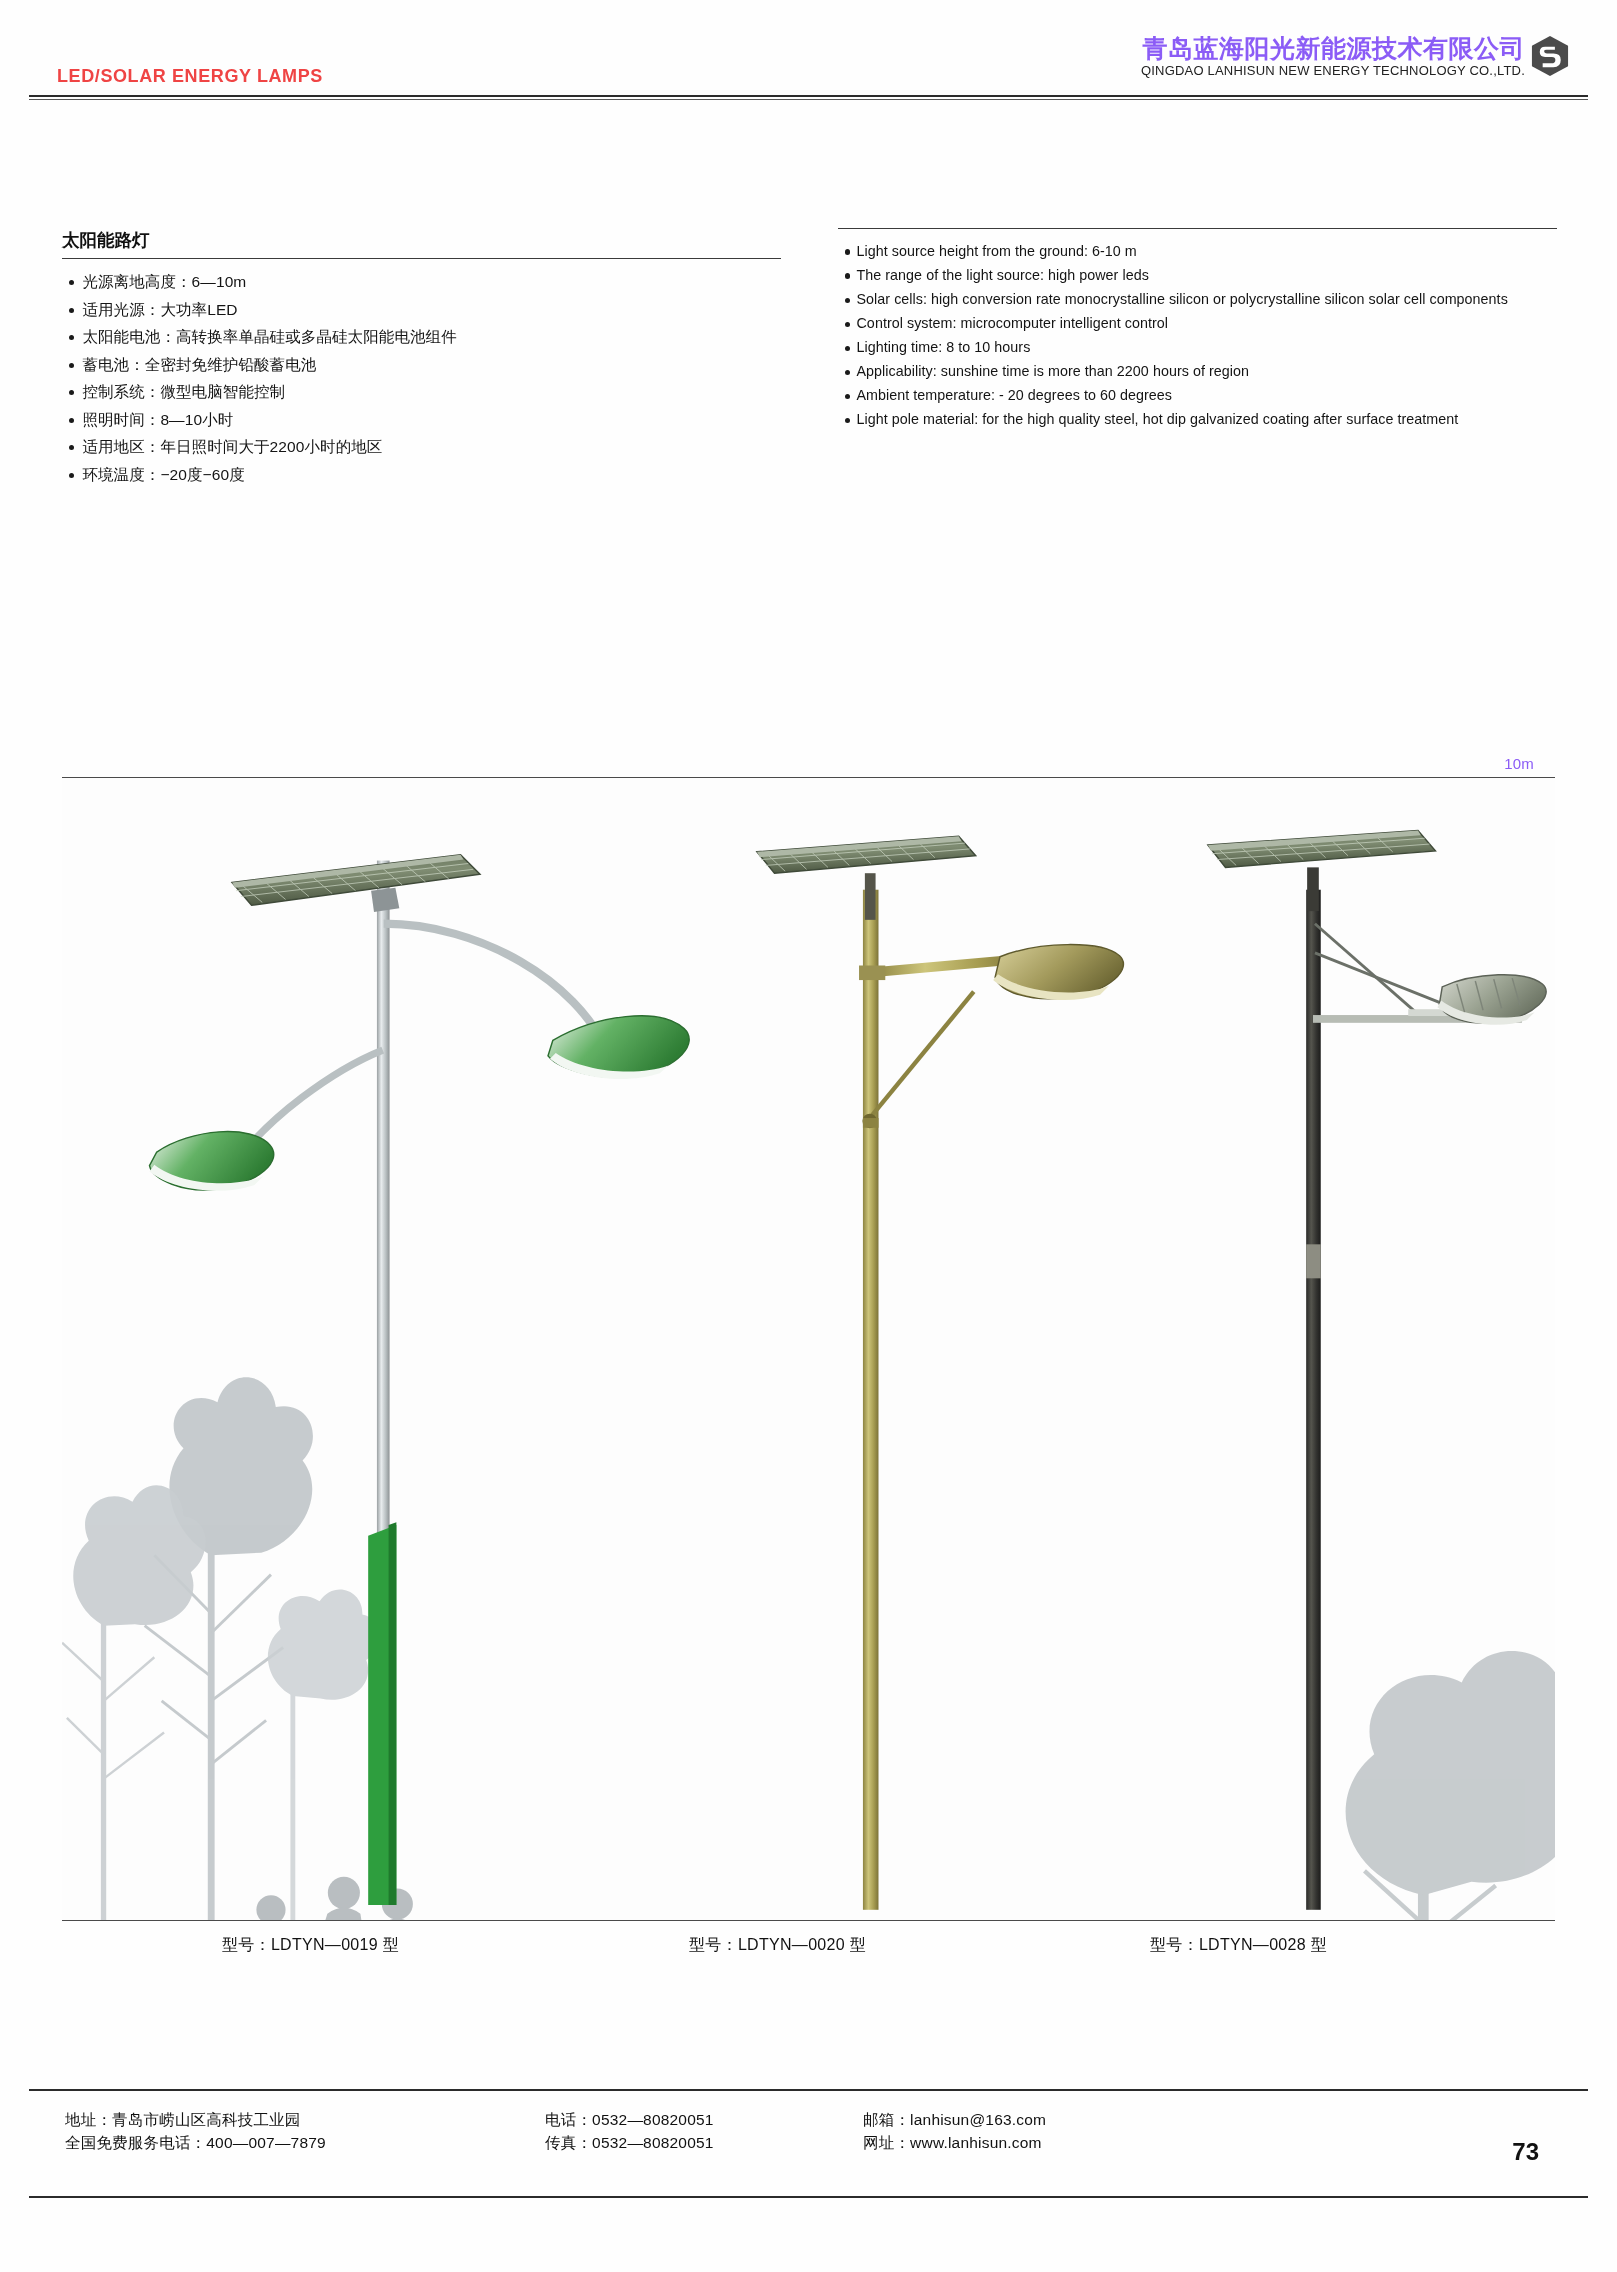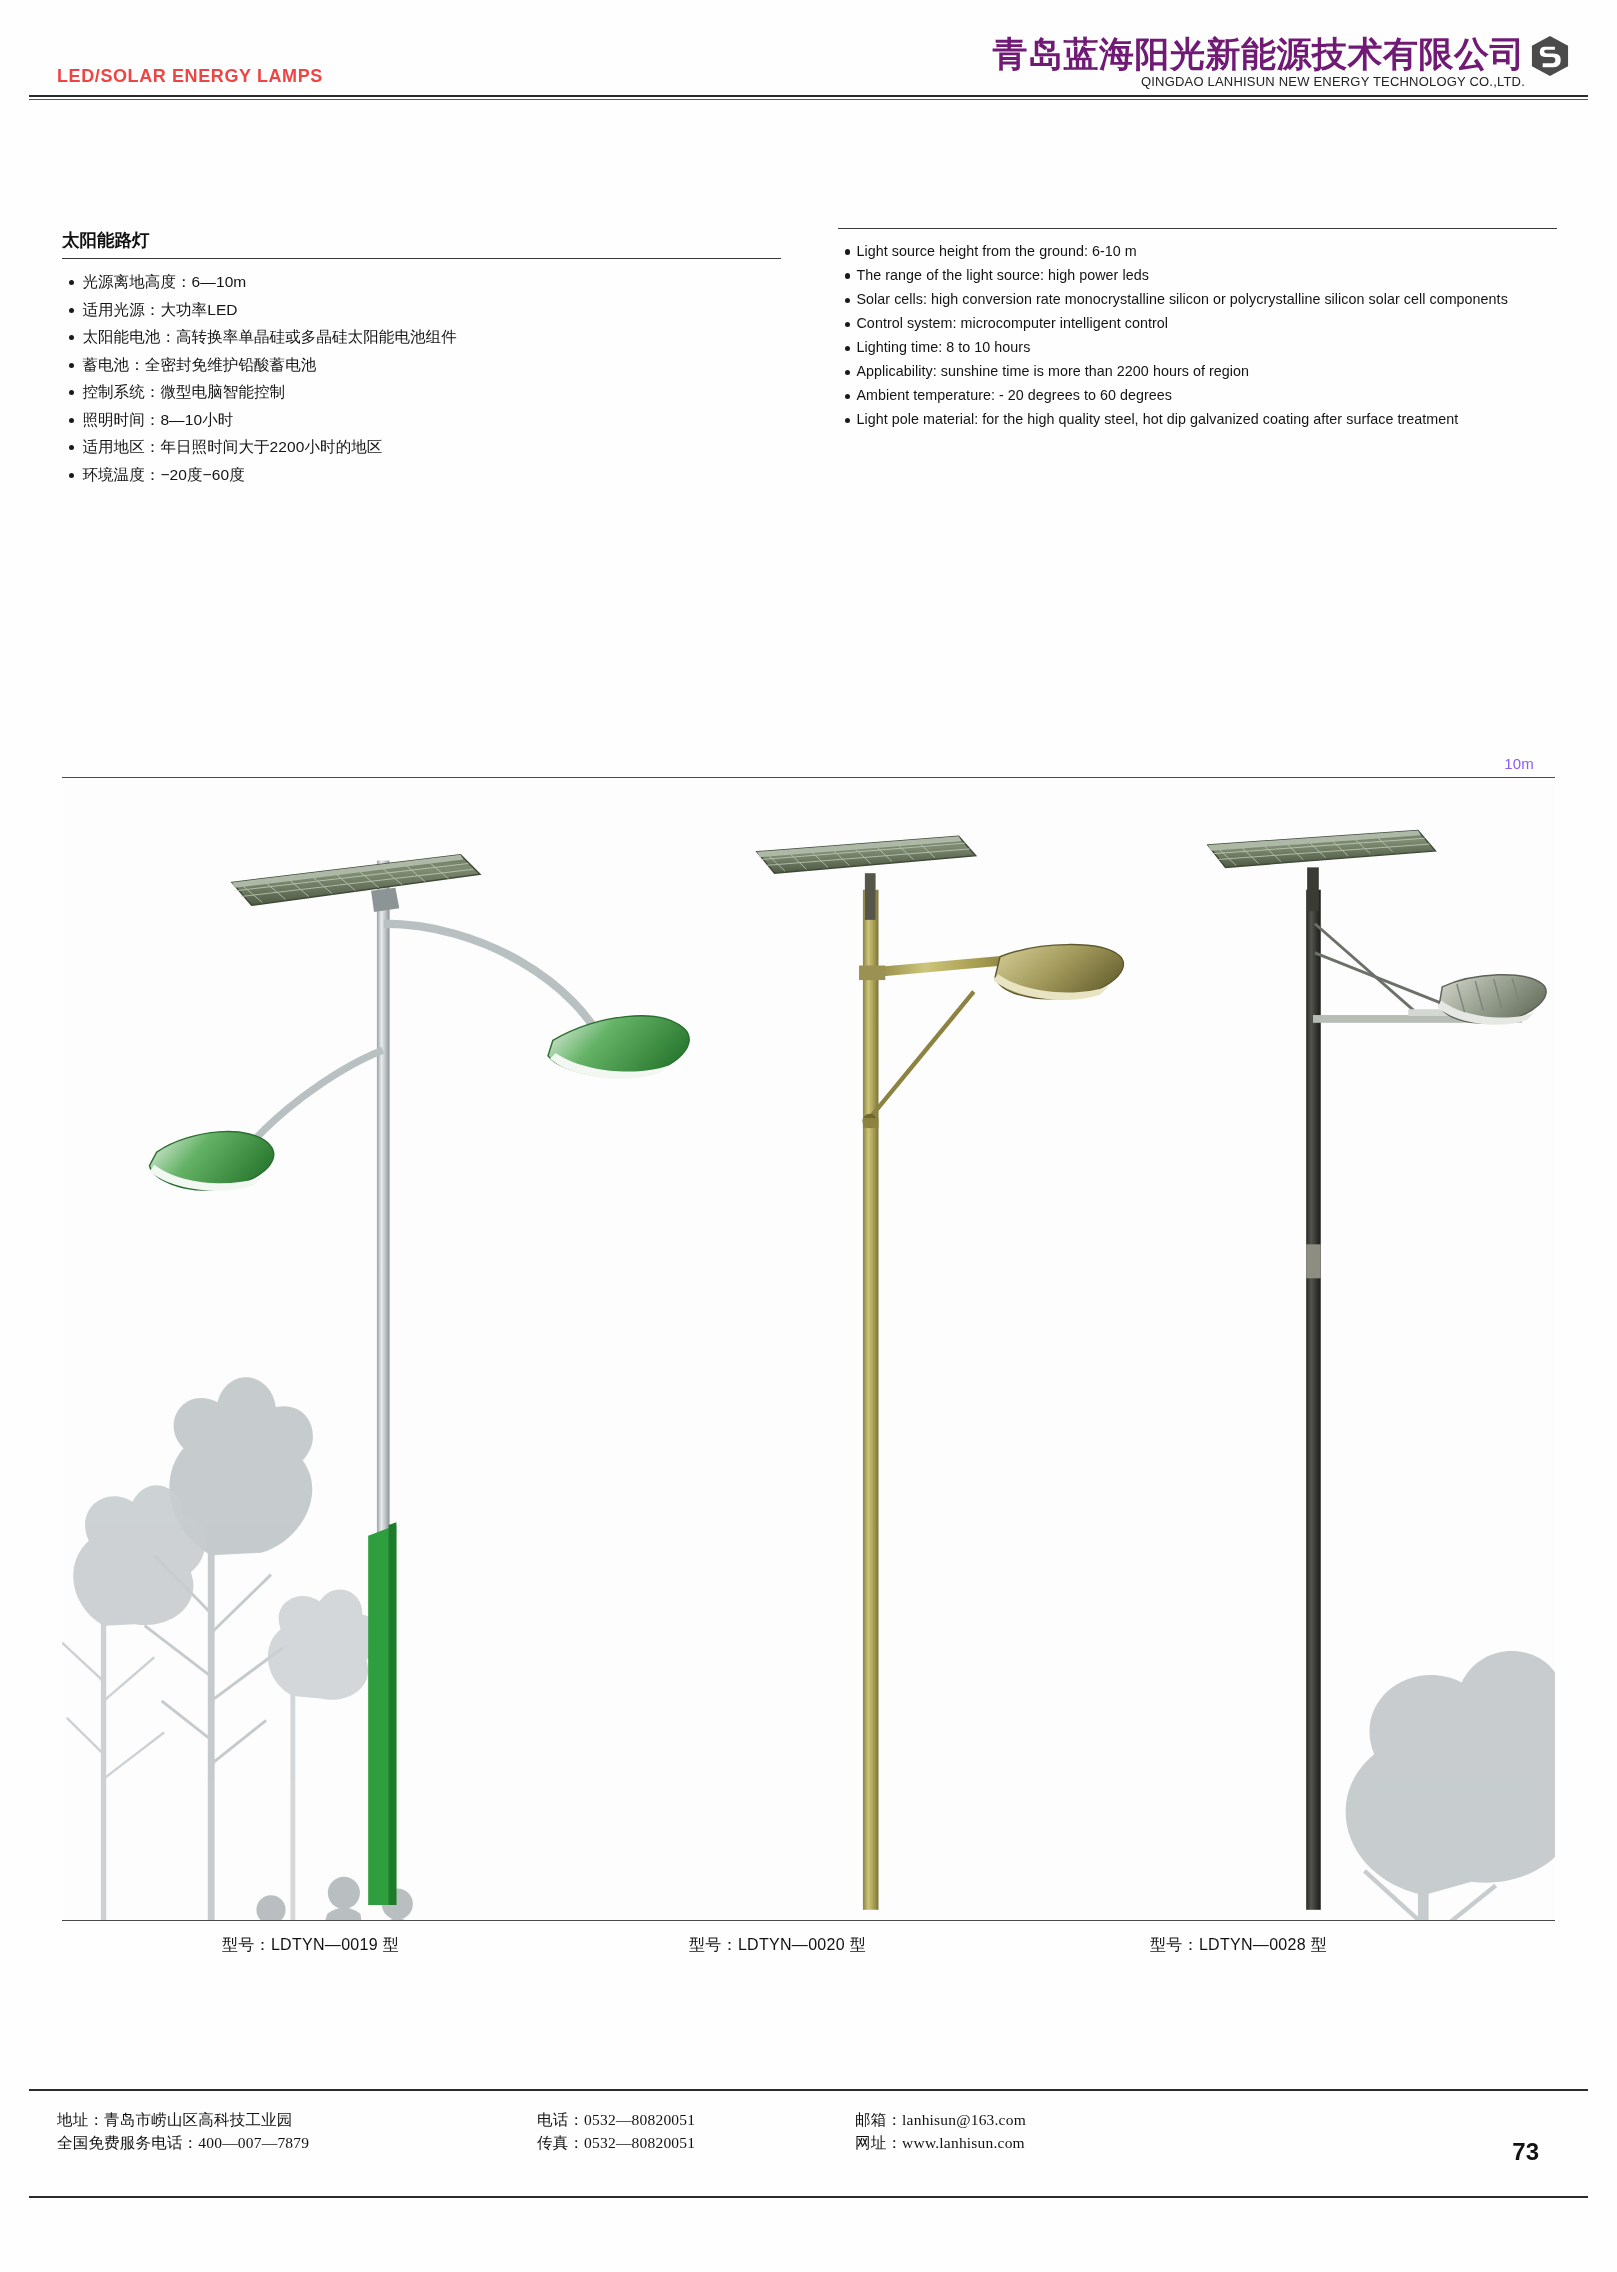--- a/index.html
+++ b/index.html
@@ -30,23 +30,23 @@
     letter-spacing:0.6px;
     color:#ef4444;
     font-weight:600;
   }
   .header-right{
     position:absolute;
     right:92px; top:34px;
     text-align:right;
   }
   .company-cn{
-    font-size:35px;
+    font-size:25px;
     font-weight:bold;
-    color:#701a75;
+    color:#8b5cf6;
     letter-spacing:0.5px;
     line-height:1.15;
   }
   .company-en{
     font-size:13px;
     color:#222;
     letter-spacing:0.2px;
     margin-top:0;
   }
   .logo-mark{
@@ -170,22 +170,22 @@
   .footer-rule{
     position:absolute;
     left:29px;
     width:1559px;
     background:#2b2b2b;
   }
   .footer-rule.top{ top:2089px; height:1.5px; }
   .footer-rule.bot{ top:2196px; height:1.5px; }
   .footer{
     position:absolute;
-    left:0; top:2097px;
-    width:1519px; height:97px;font-family:Liberation Serif, serif;
+    left:8px; top:2097px;
+    width:1519px; height:97px;
   }
   .f-col{
     position:absolute;
     font-size:15.5px;
     line-height:1.52;
     color:#111;
     letter-spacing:0.2px;
   }
   .f-col .row{ white-space:nowrap; }
   .fc1{ left:57px; top:10.7px; }

